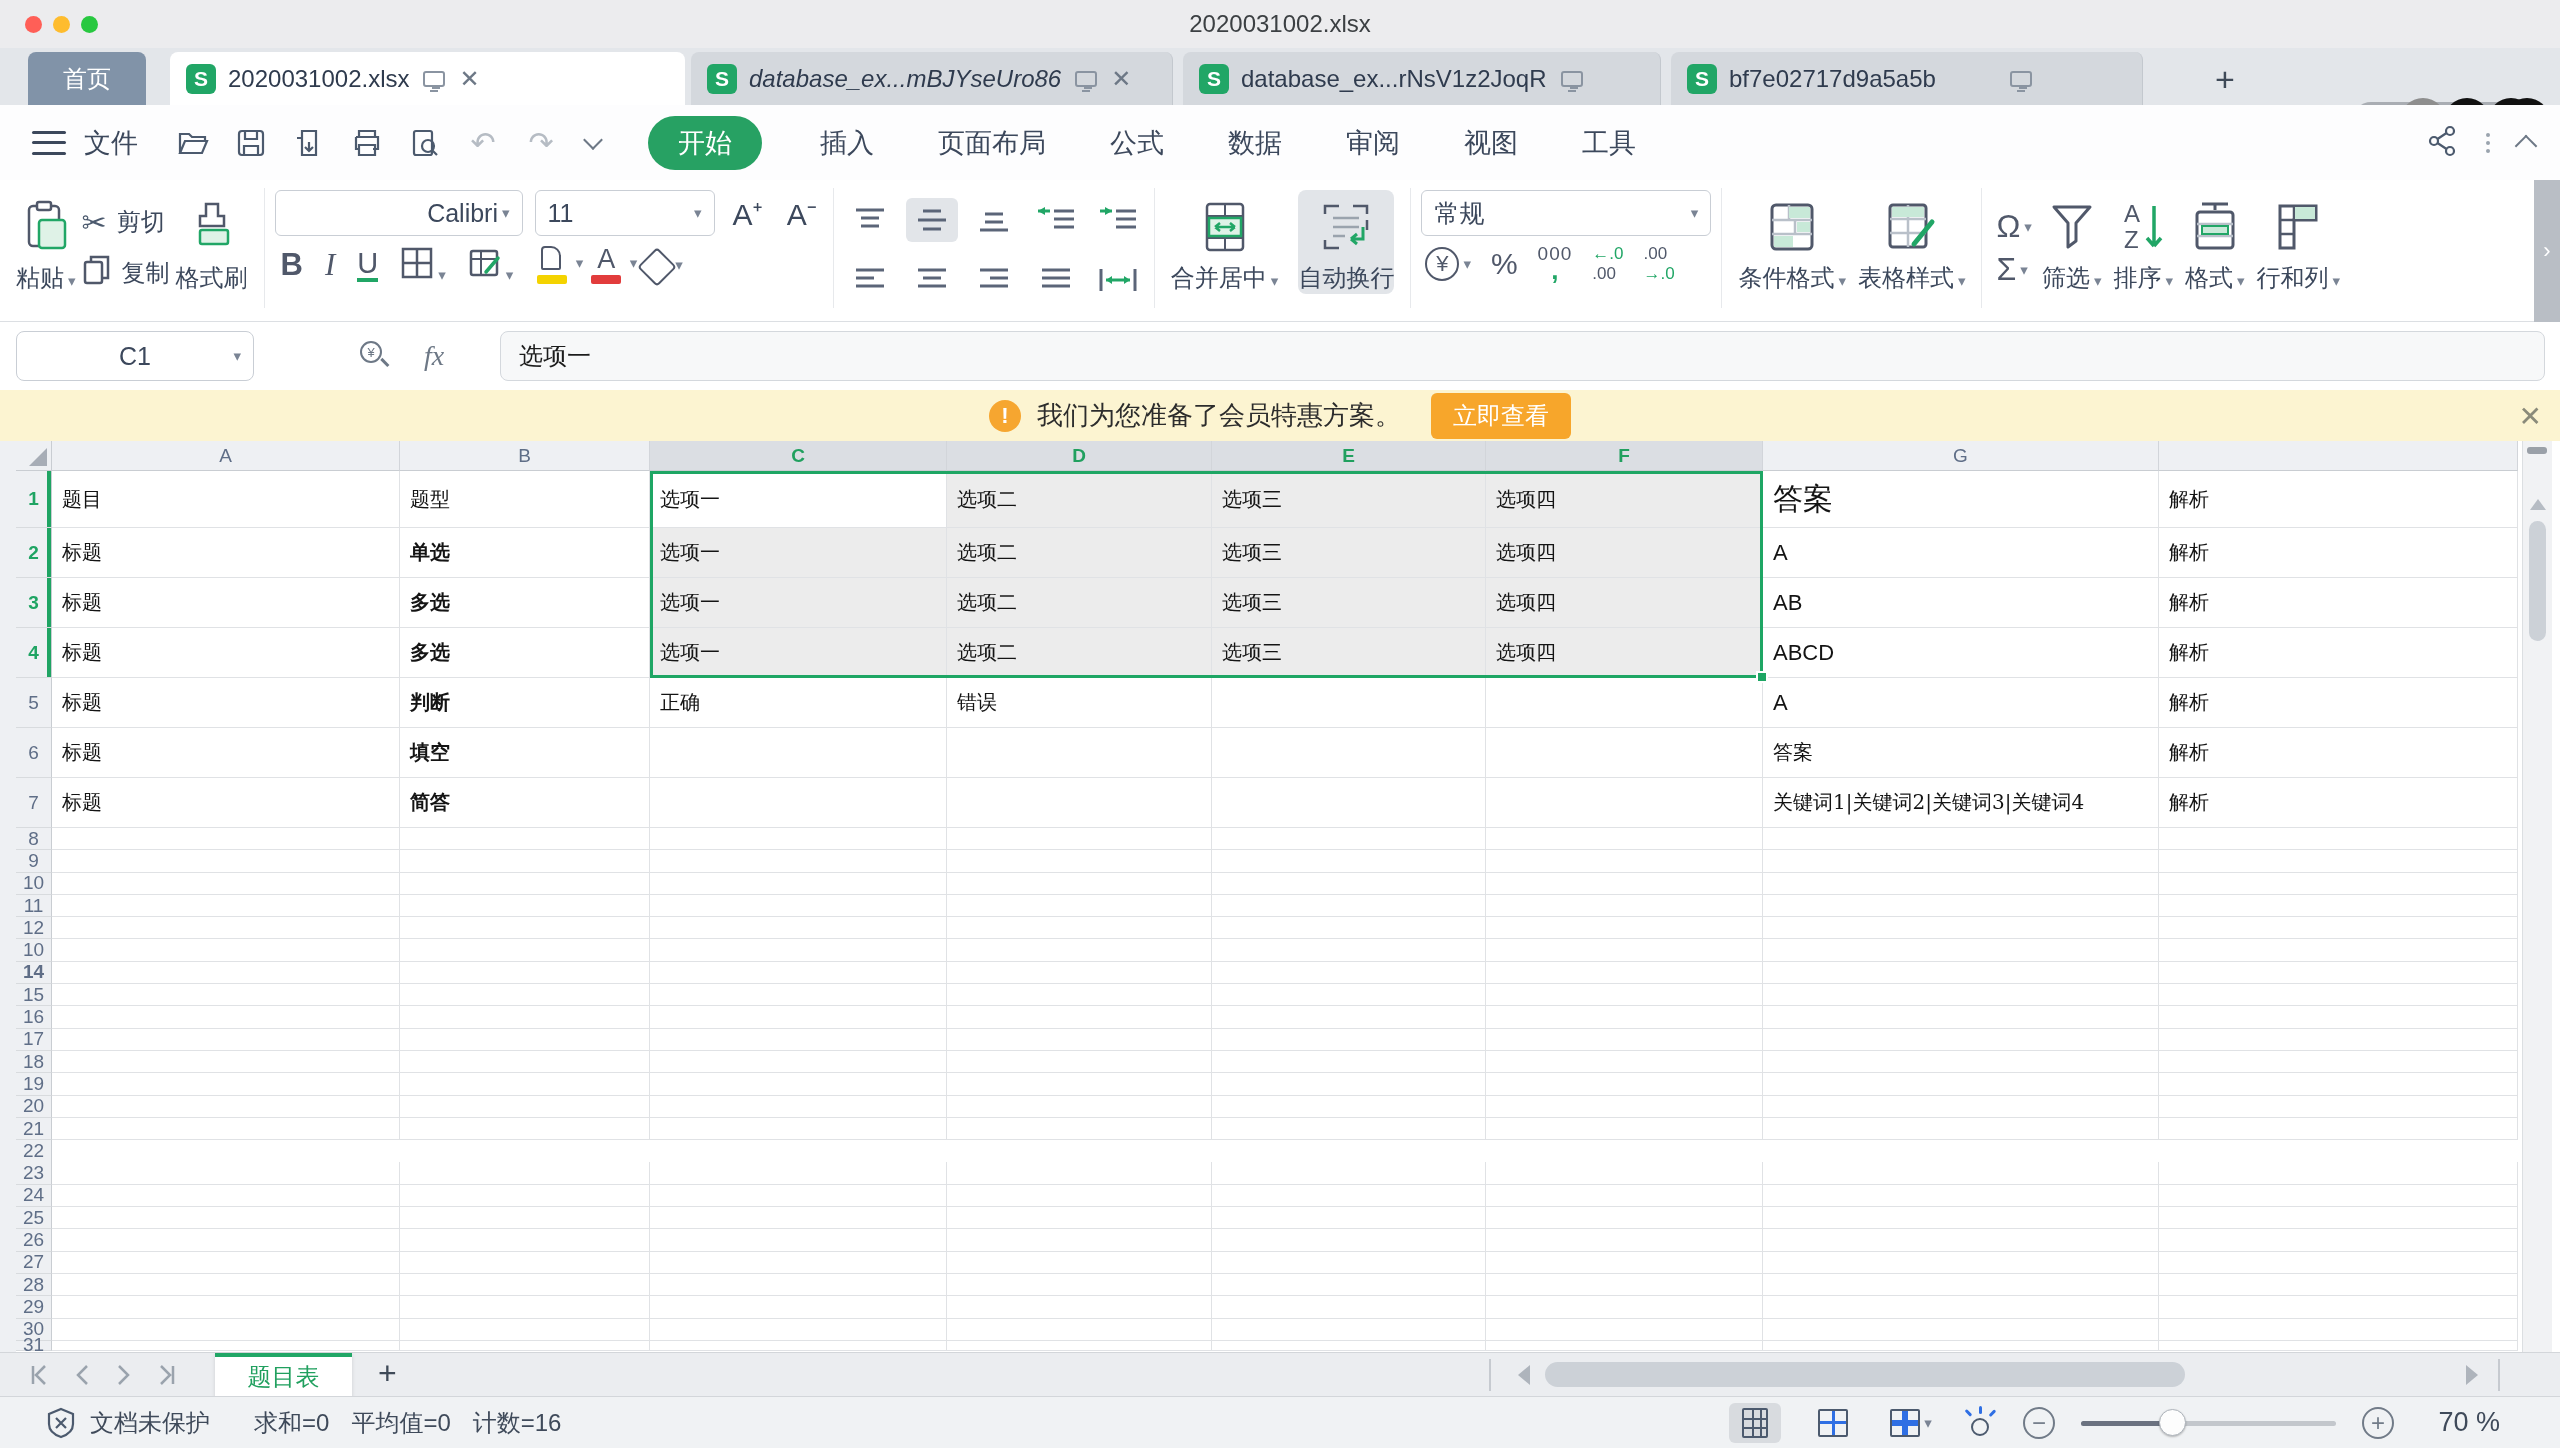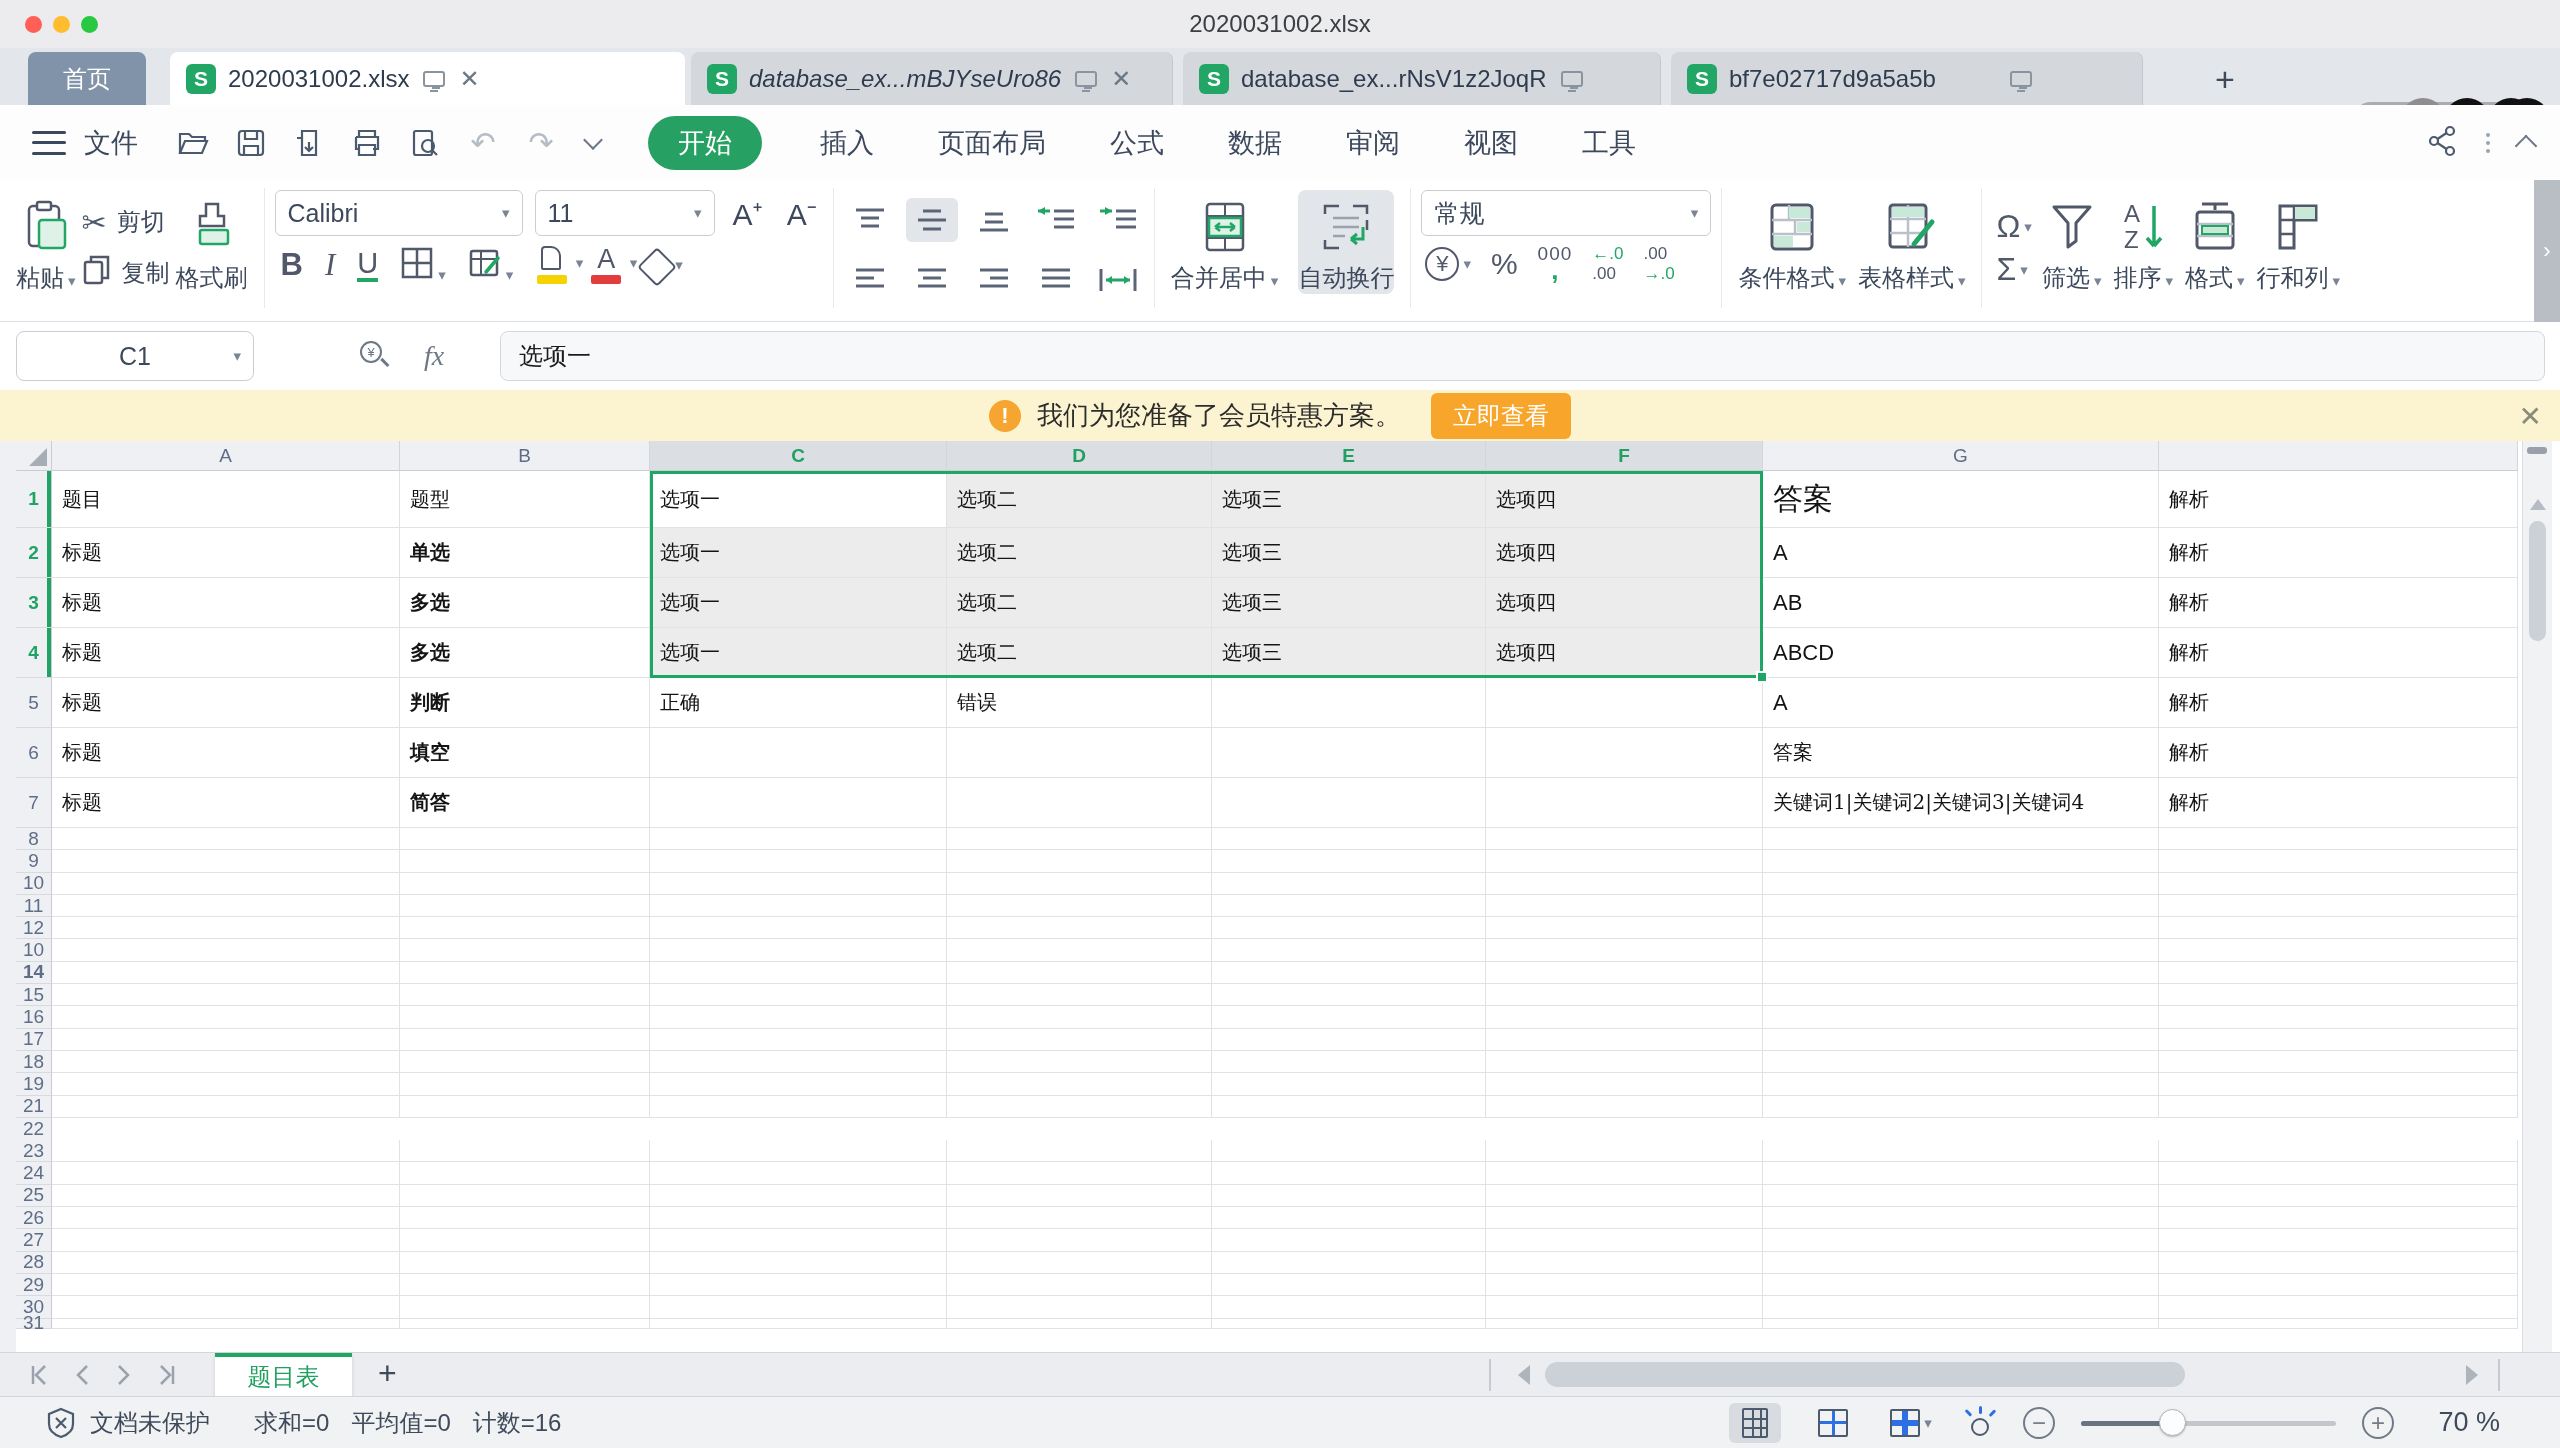--- a/index.html
+++ b/index.html
@@ -60,21 +60,21 @@
   .big-btn .bb-icon { height:62px; display:flex; align-items:center; justify-content:center; }
   .bb-label { font-size:24px; color:#3c485c; margin-top:4px; white-space:nowrap; }
   .dd { font-size:15px; color:#7a8494; margin-left:4px; }
   .stack2 { display:flex; flex-direction:column; justify-content:center; gap:14px; height:116px; }
   .srow { display:flex; align-items:center; gap:10px; font-size:24px; color:#3c485c; white-space:nowrap; }
   .srow svg, .srow .glyph { flex:0 0 auto; }
   .glyph { font-size:30px; color:#4c5a6e; }
   .font-group-inner { display:flex; flex-direction:column; gap:10px; }
   .font-row1 { display:flex; align-items:center; gap:12px; }
   .select-box { border:1px solid #c9ced5; border-radius:6px; height:46px; display:flex; align-items:center; padding:0 12px; font-size:25px; color:#3c485c; justify-content:space-between; background:#fff; }
-  .fname { width:248px; } .fsize { width:180px; }
+  .fname { width:248px;justify-content:flex-end; } .fsize { width:180px; }
   .fbtn { font-size:30px; color:#3c485c; padding:0 6px; }
   .font-row2 { display:flex; align-items:center; gap:22px; padding-left:6px; }
   .fmt-b { font-size:31px; font-weight:bold; color:#50586a; }
   .fmt-i { font-size:31px; font-style:italic; font-family:"Liberation Serif",serif; color:#50586a; }
   .fmt-u { font-size:29px; color:#50586a; border-bottom:4px solid #21a666; line-height:1; }
   .icon16 { display:inline-block; }
   .hl-icon { position:relative; width:34px; height:38px; }
   .hl-icon .nib { position:absolute; left:6px; top:0; width:20px; height:24px; border:2px solid #50586a; border-radius:4px 10px 2px 2px; transform:rotate(0deg); }
   .hl-icon .bar { position:absolute; left:2px; bottom:0; width:30px; height:9px; background:#f4d300; border-radius:2px; }
   .fc-icon { position:relative; width:30px; height:38px; text-align:center; }
@@ -842,20 +842,31 @@
           <div class="cell" style="width: 348px;"></div>
           <div class="cell" style="width: 250px;"></div>
           <div class="cell" style="width: 297px;"></div>
           <div class="cell" style="width: 265px;"></div>
           <div class="cell" style="width: 274px;"></div>
           <div class="cell" style="width: 277px;"></div>
           <div class="cell" style="width: 396px;"></div>
           <div class="cell" style="width: 359px;"></div>
         </div>
         <div class="grid-row" style="height: 22.3px;">
+          <div class="row-h">20</div>
+          <div class="cell" style="width: 348px;"></div>
+          <div class="cell" style="width: 250px;"></div>
+          <div class="cell" style="width: 297px;"></div>
+          <div class="cell" style="width: 265px;"></div>
+          <div class="cell" style="width: 274px;"></div>
+          <div class="cell" style="width: 277px;"></div>
+          <div class="cell" style="width: 396px;"></div>
+          <div class="cell" style="width: 359px;"></div>
+        </div>
+        <div class="grid-row" style="height: 22.3px;">
           <div class="row-h">21</div>
           <div class="cell" style="width: 348px;"></div>
           <div class="cell" style="width: 250px;"></div>
           <div class="cell" style="width: 297px;"></div>
           <div class="cell" style="width: 265px;"></div>
           <div class="cell" style="width: 274px;"></div>
           <div class="cell" style="width: 277px;"></div>
           <div class="cell" style="width: 396px;"></div>
           <div class="cell" style="width: 359px;"></div>
         </div>

